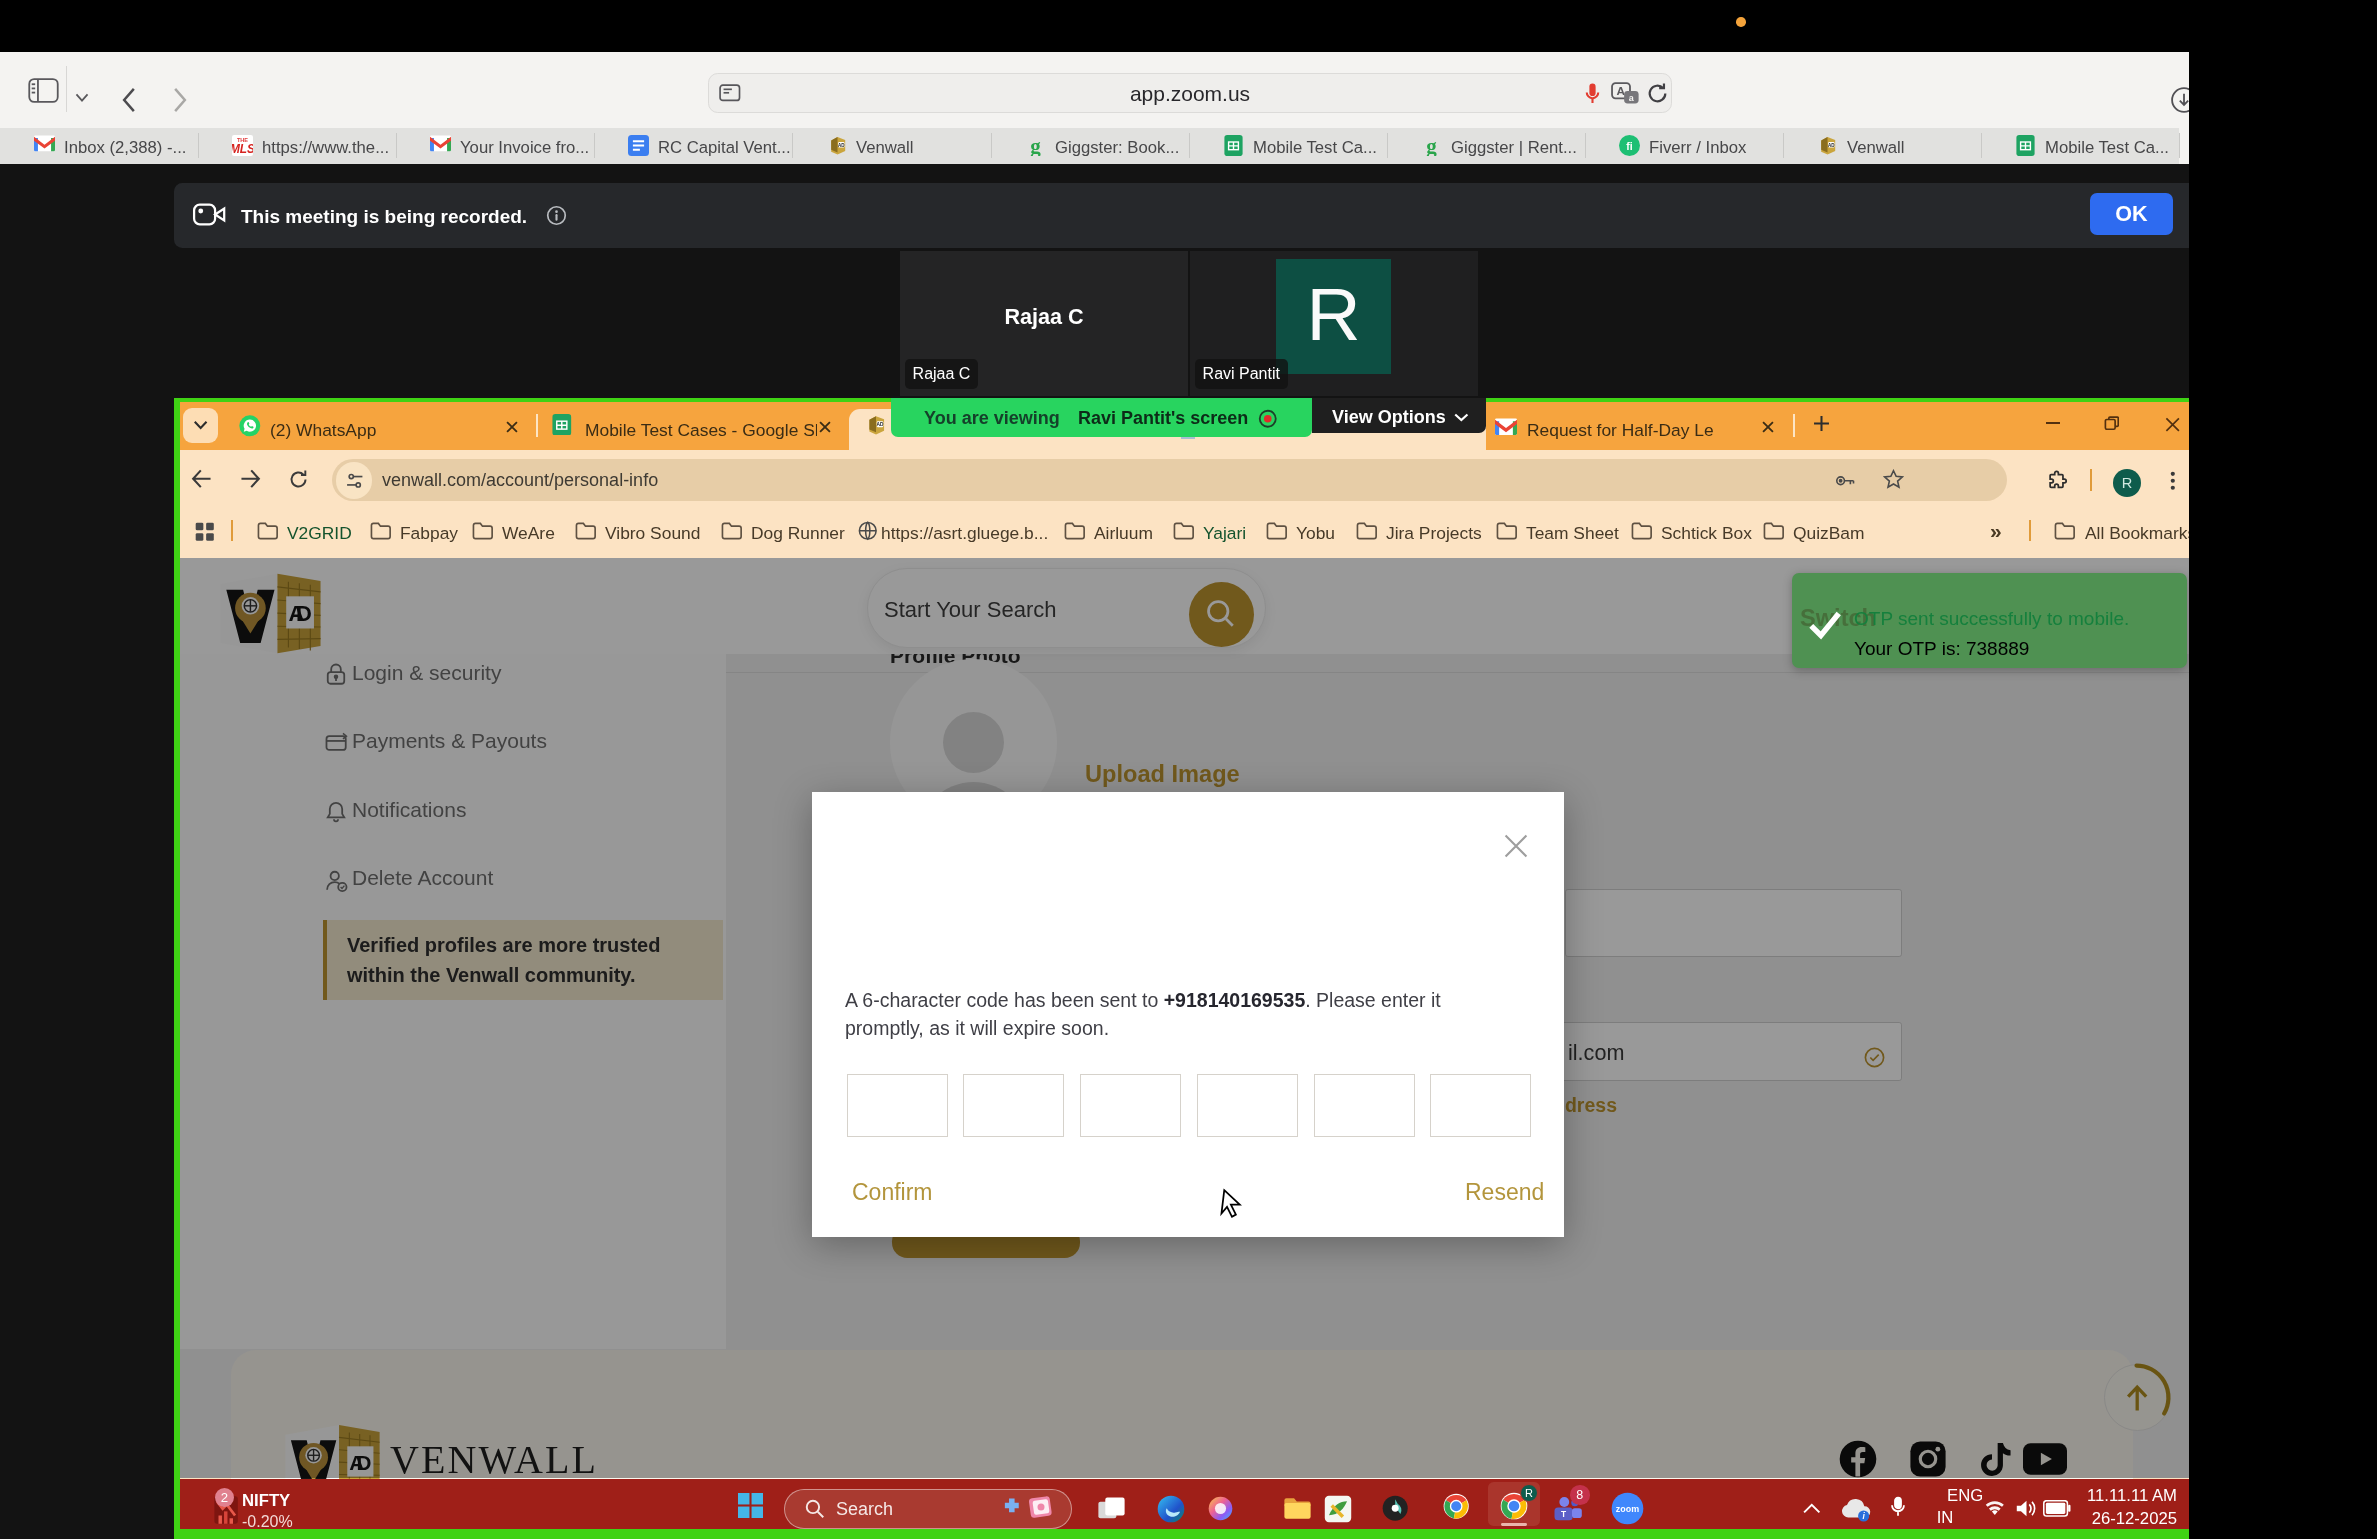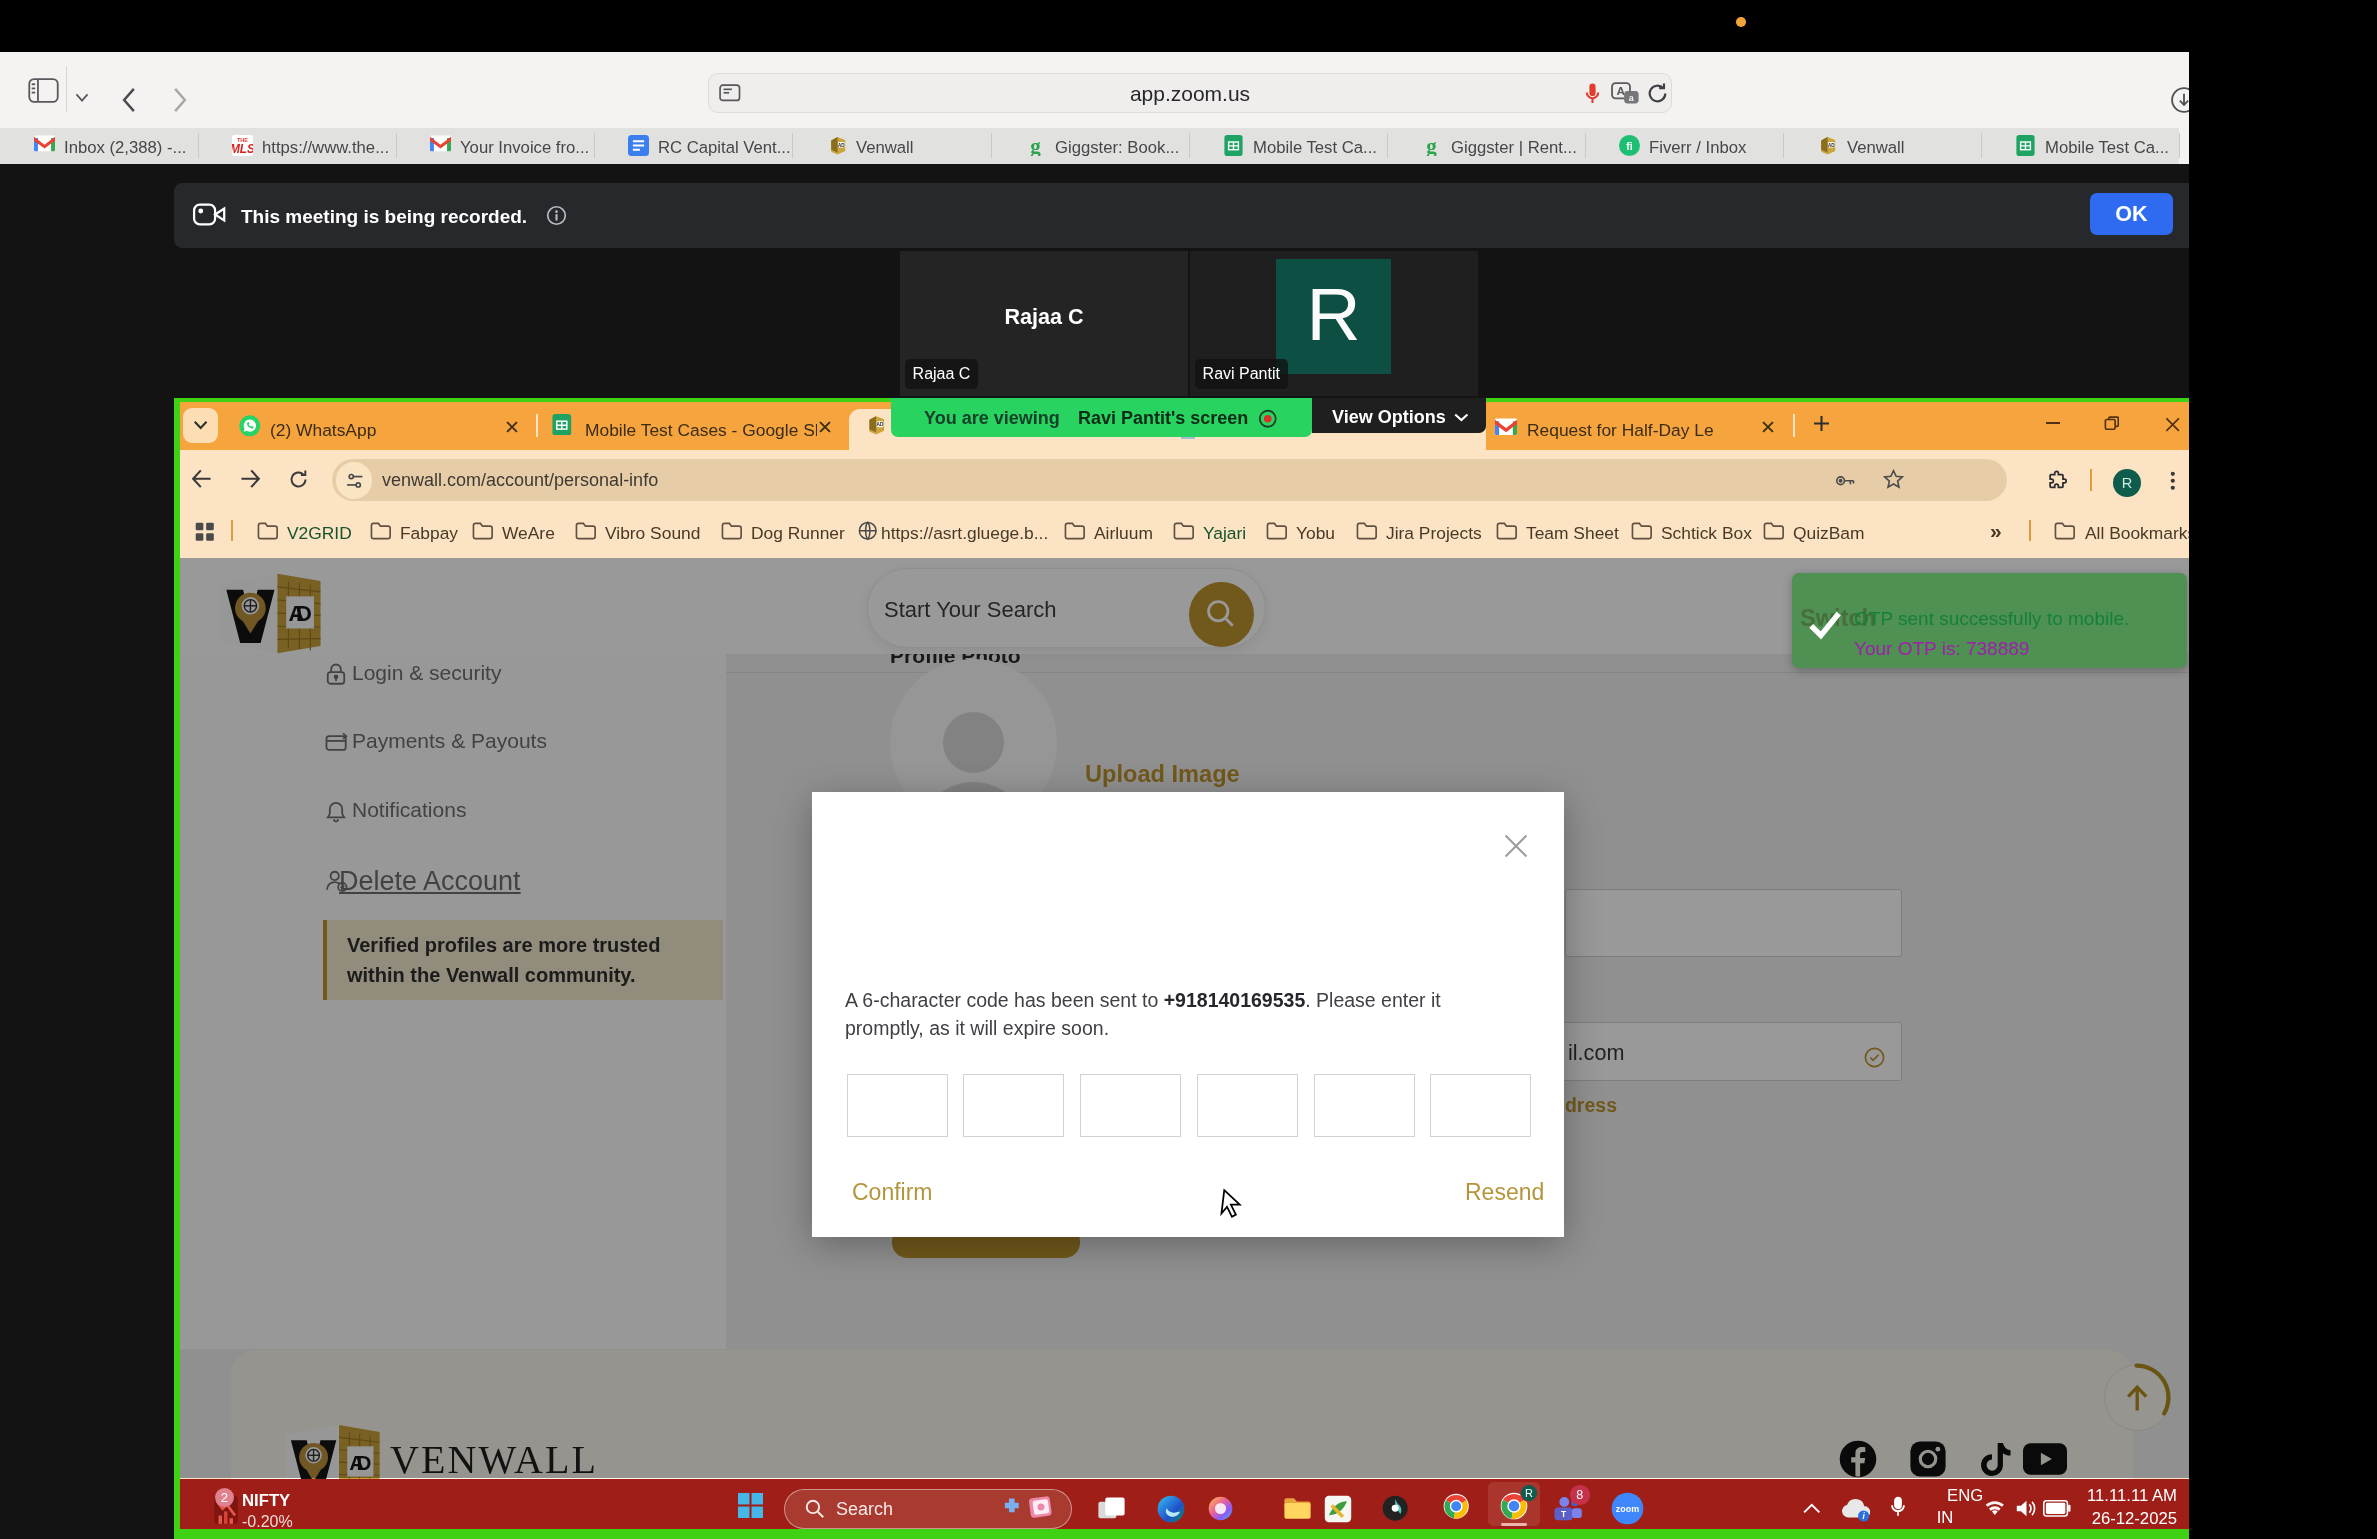--- a/index.html
+++ b/index.html
@@ -395,21 +395,21 @@
           <path d="M16 4a9 9 0 0 1 9 9v7l3 5H4l3-5v-7a9 9 0 0 1 9-9z"></path>
           <path d="M13 28a3 3 0 0 0 6 0"></path>
         </svg>
         <div class="abs txt" style="left:172px;top:396px;font-size:21px;color:#6f6f6f;">Notifications</div>
         <svg class="abs" style="left:145px;top:467px;" width="23.6" height="23.6" viewBox="0 0 34 34" fill="none" stroke="#6f6f6f" stroke-width="2.6">
           <circle cx="14" cy="10" r="6"></circle>
           <path d="M3 30c0-7 5-11 11-11 3 0 5 .8 7 2.2"></path>
           <circle cx="25" cy="26" r="6"></circle>
           <path d="M22.5 26l2 2 3.5-4" stroke-width="2"></path>
         </svg>
-        <div class="abs txt" style="left:159px;top:464px;font-size:27px;color:#6f6f6f;text-decoration:underline;">Delete Account</div>
+        <div class="abs txt" style="left:172px;top:464px;font-size:21px;color:#6f6f6f;">Delete Account</div>
         <div class="abs" style="left:143px;top:518px;width:400px;height:80px;background:#f3e9cf;border-left:4.2px solid #bd9430;"></div>
         <div class="abs txt" style="left:167px;top:532px;font-size:20px;font-weight:bold;color:#2f2f2f;">Verified profiles are more trusted</div>
         <div class="abs txt" style="left:167px;top:562px;font-size:20px;font-weight:bold;color:#2f2f2f;">within the Venwall community.</div>
         <div class="abs" style="left:710px;top:257px;width:167px;height:167px;background:#fbfbfb;border-radius:50%;"></div>
         <div class="abs" style="left:763px;top:310px;width:61px;height:61px;background:#d9d9d9;border-radius:50%;"></div>
         <div class="abs" style="left:738px;top:380px;width:111px;height:63px;background:#d9d9d9;border-radius:56px 56px 0 0;"></div>
         <div class="abs txt" style="left:905px;top:359px;font-size:23.6px;font-weight:bold;color:#bd9430;">Upload Image</div>
         <div class="abs" style="left:1385px;top:487px;width:337px;height:68px;background:#fff;border:1.4px solid #d0d0d0;border-radius:2.8px;"></div>
         <div class="abs" style="left:1321px;top:620px;width:401px;height:59px;background:#fff;border:1.4px solid #d0d0d0;border-radius:2.8px;"></div>
         <div class="abs txt" style="left:1388px;top:638px;font-size:21.6px;color:#3a3a3a;">il.com</div>
@@ -470,21 +470,21 @@
           <path d="M22 44V7M7 21L22 5l15 16"></path>
         </svg>
       </div>
       <div class="abs" style="left:0;top:156px;width:2019px;height:920px;background:rgba(0,0,0,0.4);"></div>
       <div class="abs" style="left:1612px;top:171px;width:395px;height:95px;background:#4f9152;border-radius:7px;box-shadow:0 2.8px 9.7px rgba(0,0,0,.25);"></div>
       <div class="abs txt" style="left:1620px;top:203px;font-size:23.6px;font-weight:bold;color:rgba(60,70,30,.45);">Switch</div>
       <svg class="abs" style="left:1627px;top:206px;" width="36" height="33" viewBox="0 0 52 48" fill="none" stroke="#fff" stroke-width="8">
         <path d="M6 26l14 14L46 8"></path>
       </svg>
       <div class="abs txt" style="left:1674px;top:206px;font-size:19px;color:#15803d;">OTP sent successfully to mobile.</div>
-      <div class="abs txt" style="left:1674px;top:236px;font-size:19px;color:#a21caf;">Your OTP is: 738889</div>
+      <div class="abs txt" style="left:1674px;top:236px;font-size:19px;color:#000000;">Your OTP is: 738889</div>
       <div class="abs" style="left:632px;top:390px;width:752px;height:445px;background:#fff;box-shadow:0 8.3px 35px rgba(0,0,0,.3);"></div>
       <svg class="abs" style="left:1320px;top:428px;" width="32" height="32" viewBox="0 0 46 46" stroke="#9e9e9e" stroke-width="3">
         <path d="M8 8l30 30M38 8L8 38"></path>
       </svg>
       <div class="abs txt" style="left:665px;top:587px;font-size:19.5px;color:#3f3f46;">A 6-character code has been sent to <b style="color:#26262e;">+918140169535</b>. Please enter it</div>
       <div class="abs txt" style="left:665px;top:615px;font-size:19.5px;color:#3f3f46;">promptly, as it will expire soon.</div>
       <div class="abs" style="left:667px;top:672px;width:101px;height:63px;background:#fff;border:1.4px solid #d6d2cb;"></div>
       <div class="abs" style="left:783px;top:672px;width:101px;height:63px;background:#fff;border:1.4px solid #d6d2cb;"></div>
       <div class="abs" style="left:900px;top:672px;width:101px;height:63px;background:#fff;border:1.4px solid #d6d2cb;"></div>
       <div class="abs" style="left:1017px;top:672px;width:101px;height:63px;background:#fff;border:1.4px solid #d6d2cb;"></div>

